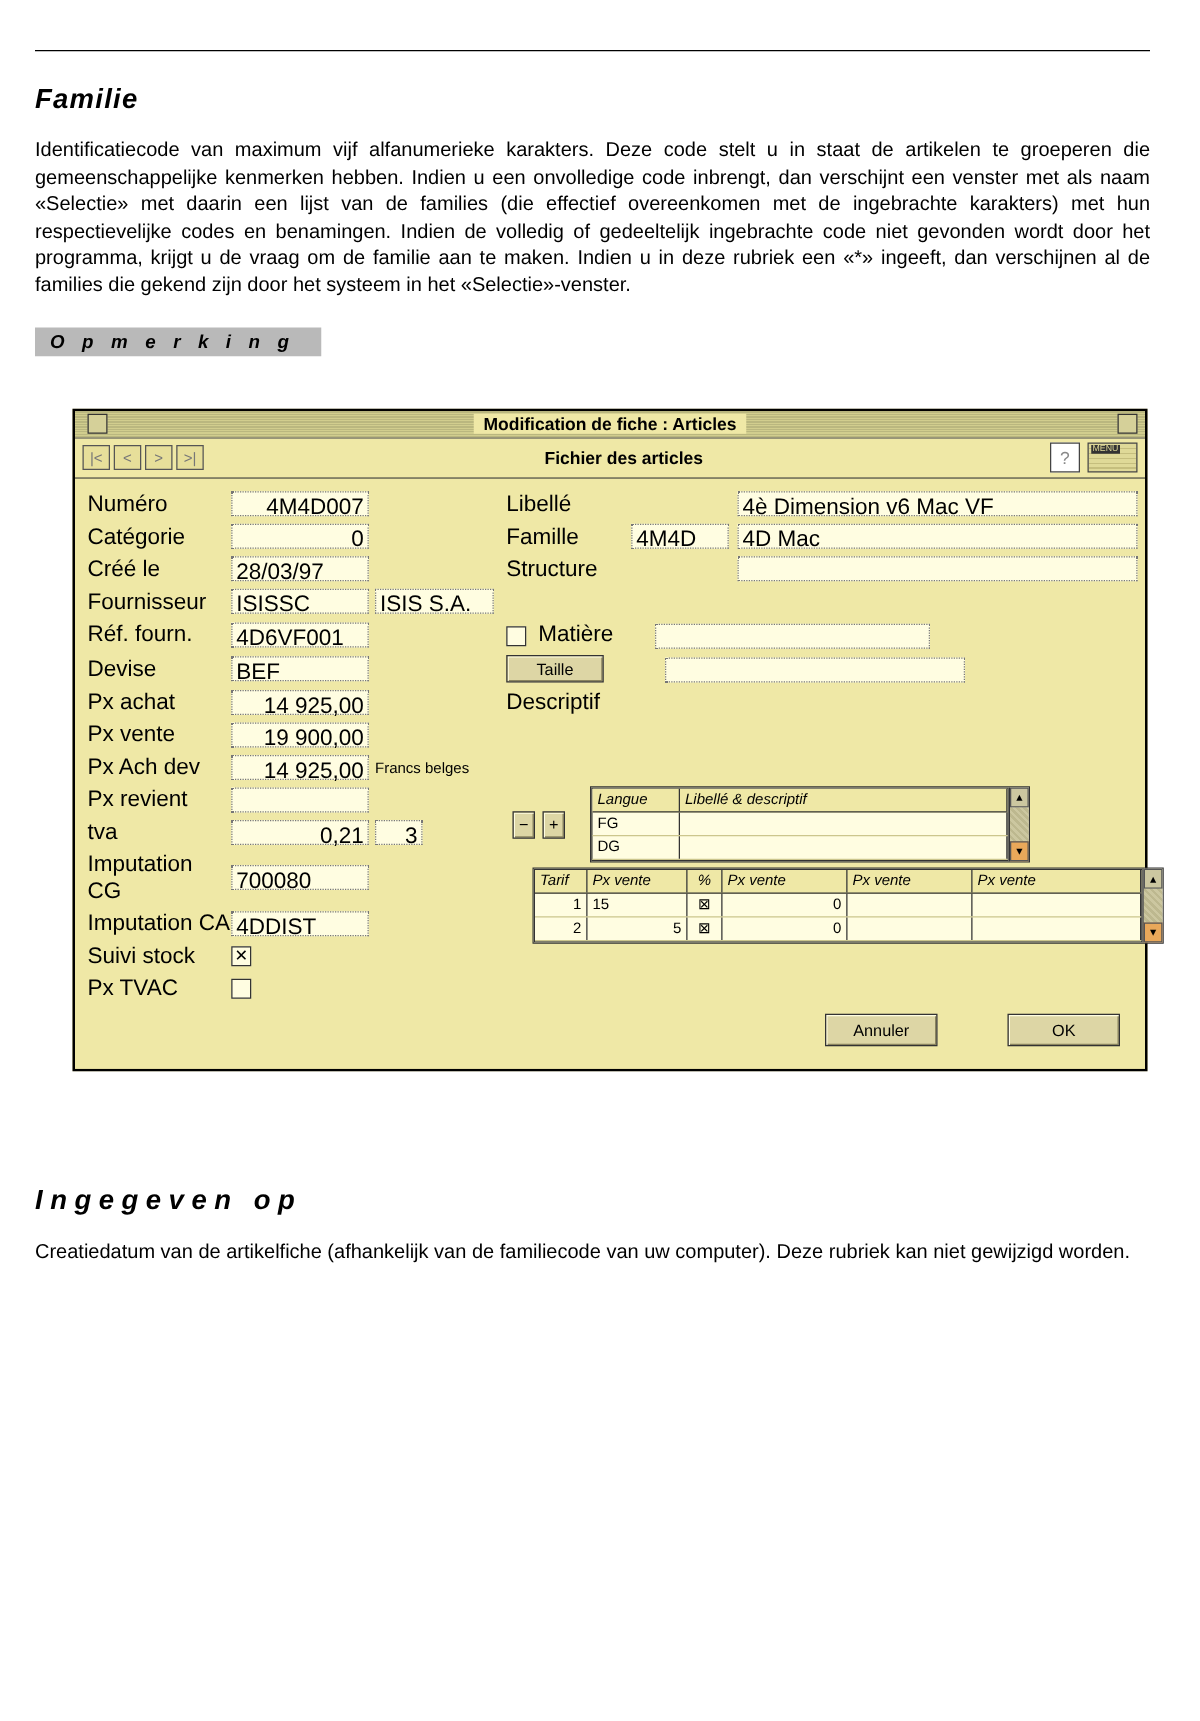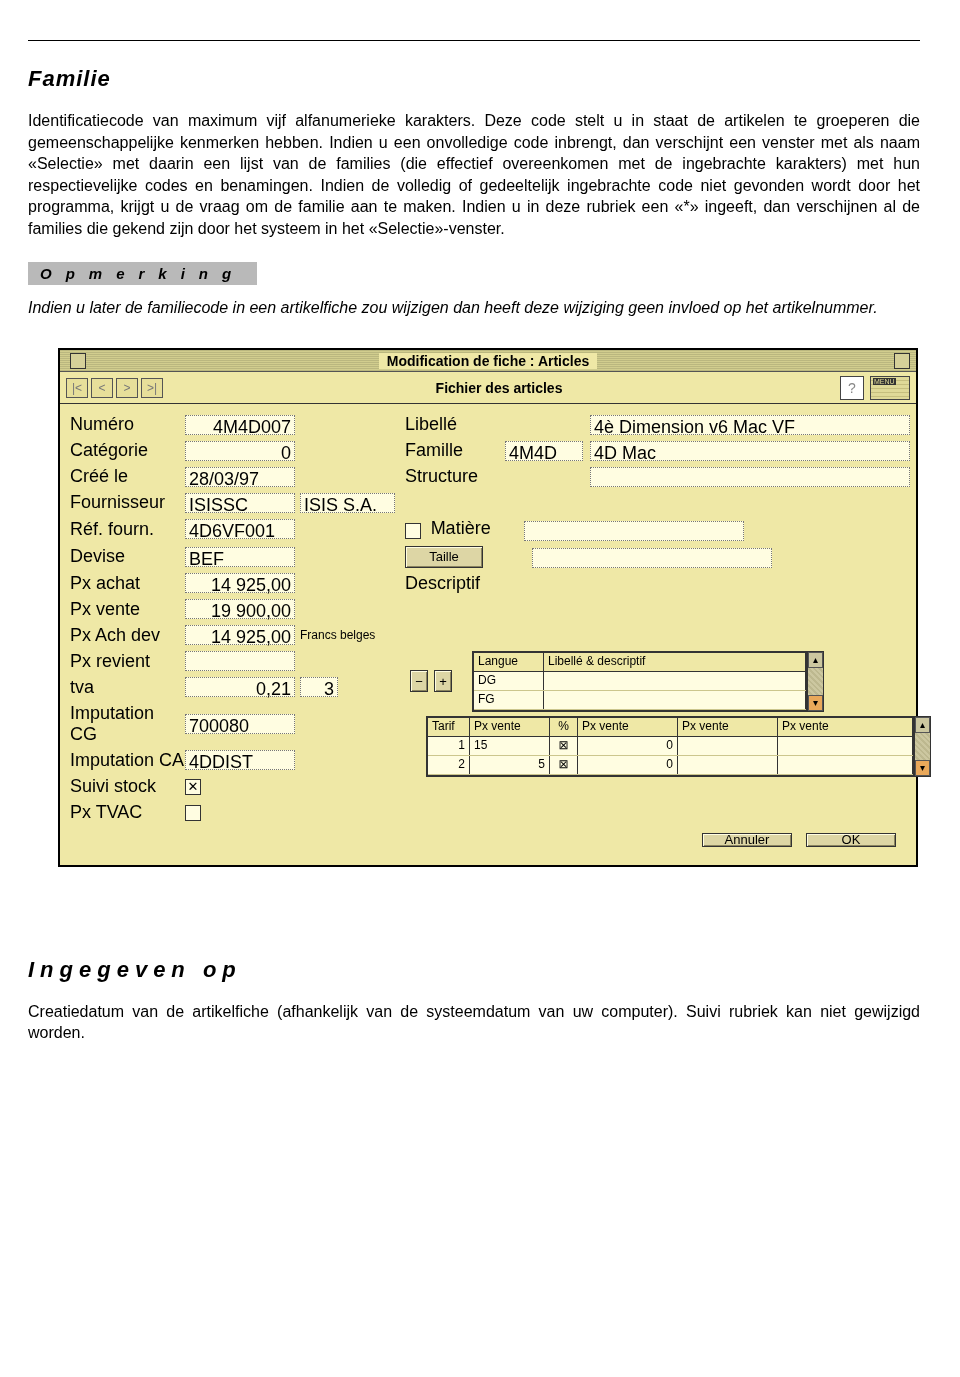--- a/index.html
+++ b/index.html
@@ -122,28 +122,28 @@
   .btn3d {
     display: inline-flex; align-items: center; justify-content: center;
     border: 1px solid #333;
     background: #ddd6a5;
     box-shadow: inset 1px 1px 0 #fffde1, inset -1px -1px 0 #8a845f;
     height: 22px;
     font-size: 13px;
   }
   .spinbtn { width: 18px; }
   .actionrow { display: flex; justify-content: flex-end; gap: 14px; padding: 10px 10px 4px 0; }
-  .actionbtn { width: 90px; height: 14px; }
+  .actionbtn { width: 90px; height: 26px; margin-left: 42px; }
   
   .tbl {
     border: 1px solid #333;
     background: #fffde1;
     font-size: 12px;
   }
-  .tbl .hdr { display: flex; background: #efe8a6; border-bottom: 1px solid #333; }
+  .tbl .hdr { display: flex; background: #efe8a6; border-bottom: 1px solid #333; font-style: italic; }
   .tbl .hdr div, .tbl .row div { border-right: 1px solid #333; padding: 1px 4px; height: 18px; }
   .tbl .row { display: flex; border-bottom: 1px solid #ccc68d; }
   .sb { width: 16px; background: #bbb; border-left: 1px solid #333; display:flex; flex-direction:column; justify-content:space-between; }
   .sb .arr { height: 16px; background:#ccc7a0; border:1px solid #555; display:flex; align-items:center; justify-content:center; font-size:10px; }
   .sb .track { flex:1; background: repeating-linear-gradient(45deg,#ccc7a0,#ccc7a0 2px,#bdb88f 2px,#bdb88f 4px); }
   .sb .arr.orange { background:#e9a85a; }
   .langbox { display:flex; width: 352px; border:1px solid #333; }
   .langmain { flex:1; }
   .pricetbl { display:flex; width: 505px; border:1px solid #333; margin-top:4px;margin-left:16px; }
   .pricemain { flex:1; }
@@ -154,21 +154,20 @@
 
 <div class="page">
   <hr class="toprule">
 
   <h2 class="section-title">Familie</h2>
 
   <p class="body">Identificatiecode van maximum vijf alfanumerieke karakters. Deze code stelt u in staat de artikelen te groeperen die gemeenschappelijke kenmerken hebben. Indien u een onvolledige code inbrengt, dan verschijnt een venster met als naam «Selectie» met daarin een lijst van de families (die effectief overeenkomen met de ingebrachte karakters) met hun respectievelijke codes en benamingen. Indien de volledig of gedeeltelijk ingebrachte code niet gevonden wordt door het programma, krijgt u de vraag om de familie aan te maken. Indien u in deze rubriek een «*» ingeeft, dan verschijnen al de families die gekend zijn door het systeem in het «Selectie»-venster.</p>
 
   <div class="badge">Opmerking</div>
 
-  <p class="body italic">Indien u later de familiecode in een artikelfiche zou wijzigen dan heeft deze wijziging geen invloed op het artikelnummer.</p>
 
   
   <div class="screenshot">
     <div class="win ffont">
       <div class="titlebar">
         <div class="sqbtn"></div>
         <div class="spacer"></div>
         <div class="title">Modification de fiche : Articles</div>
         <div class="spacer"></div>
         <div class="sqbtn"></div>
@@ -279,25 +278,25 @@
             <div style="display:flex; align-items:center; gap:6px;">
               <span class="btn3d spinbtn">−</span>
               <span class="btn3d spinbtn">+</span>
               <div class="langbox" style="margin-left:14px">
                 <div class="langmain tbl">
                   <div class="hdr">
                     <div style="width:70px">Langue</div>
                     <div style="flex:1">Libellé &amp; descriptif</div>
                   </div>
                   <div class="row">
-                    <div style="width:70px">DG</div>
+                    <div style="width:70px">FG</div>
                     <div style="flex:1"></div>
                   </div>
                   <div class="row">
-                    <div style="width:70px">FG</div>
+                    <div style="width:70px">DG</div>
                     <div style="flex:1"></div>
                   </div>
                 </div>
                 <div class="sb">
                   <div class="arr">▴</div>
                   <div class="track"></div>
                   <div class="arr orange">▾</div>
                 </div>
               </div>
             </div>
@@ -340,15 +339,15 @@
 
         <div class="actionrow">
           <span class="btn3d actionbtn">Annuler</span>
           <span class="btn3d actionbtn">OK</span>
         </div>
       </div>
     </div>
   </div>
 
   <h2 class="section-title2">Ingegeven op</h2>
-  <p class="body">Creatiedatum van de artikelfiche (afhankelijk van de systeemdatum van uw computer). Suivi rubriek kan niet gewijzigd worden.</p>
+  <p class="body">Creatiedatum van de artikelfiche (afhankelijk van de familiecode van uw computer). Deze rubriek kan niet gewijzigd worden.</p>
 
 </div>
 
 </body></html>

